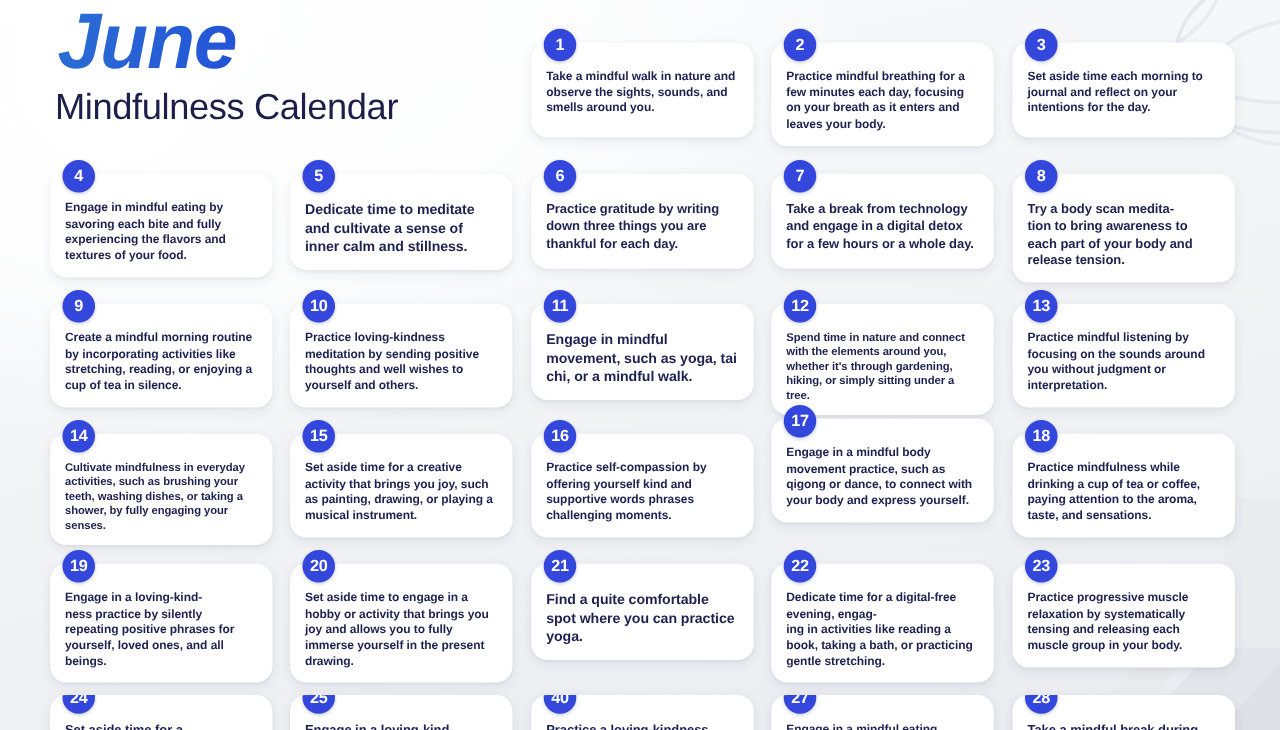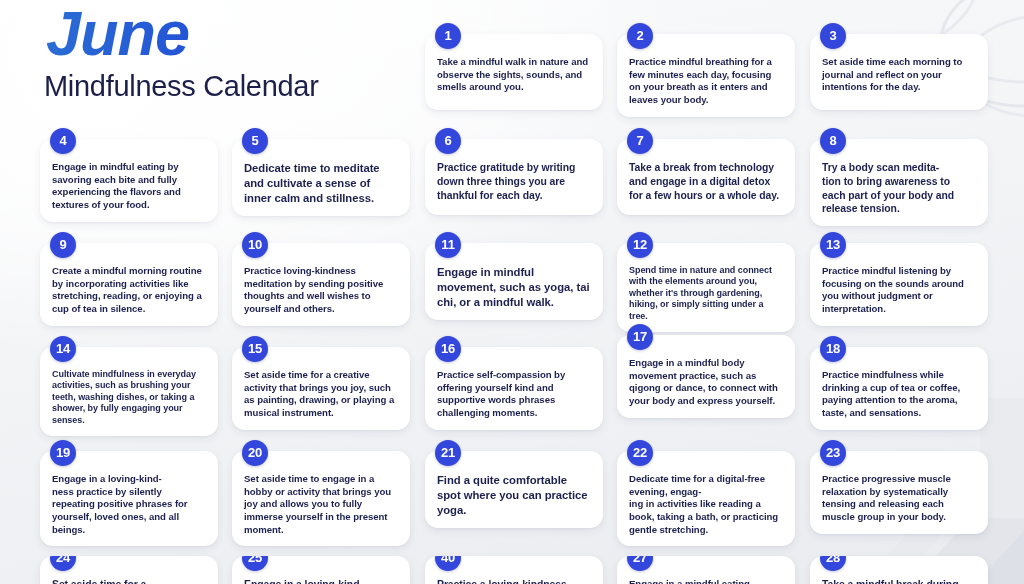--- a/index.html
+++ b/index.html
@@ -246,21 +246,21 @@
         <div class="badge">18</div>
         <p class="card-text">Practice mindfulness while drinking a cup of tea or coffee, paying attention to the aroma, taste, and sensations.</p>
       </div>
       <div class="card t-sm" style="left: 40px; top: 451px;">
         <div class="badge">19</div>
         <p class="card-text">Engage in a loving-kind-
 ness practice by silently repeating positive phrases for yourself, loved ones, and all beings.</p>
       </div>
       <div class="card t-sm" style="left: 232px; top: 451px;">
         <div class="badge">20</div>
-        <p class="card-text">Set aside time to engage in a hobby or activity that brings you joy and allows you to fully immerse yourself in the present moment.</p>
+        <p class="card-text">Set aside time to engage in a hobby or activity that brings you joy and allows you to fully immerse yourself in the present drawing.</p>
       </div>
       <div class="card t-lg" style="left: 425px; top: 451px;">
         <div class="badge">21</div>
         <p class="card-text">Find a quite comfortable spot where you can practice yoga.</p>
       </div>
       <div class="card t-sm" style="left: 617px; top: 451px;">
         <div class="badge">22</div>
         <p class="card-text">Dedicate time for a digital-free evening, engag-
 ing in activities like reading a book, taking a bath, or practicing gentle stretching.</p>
       </div>

